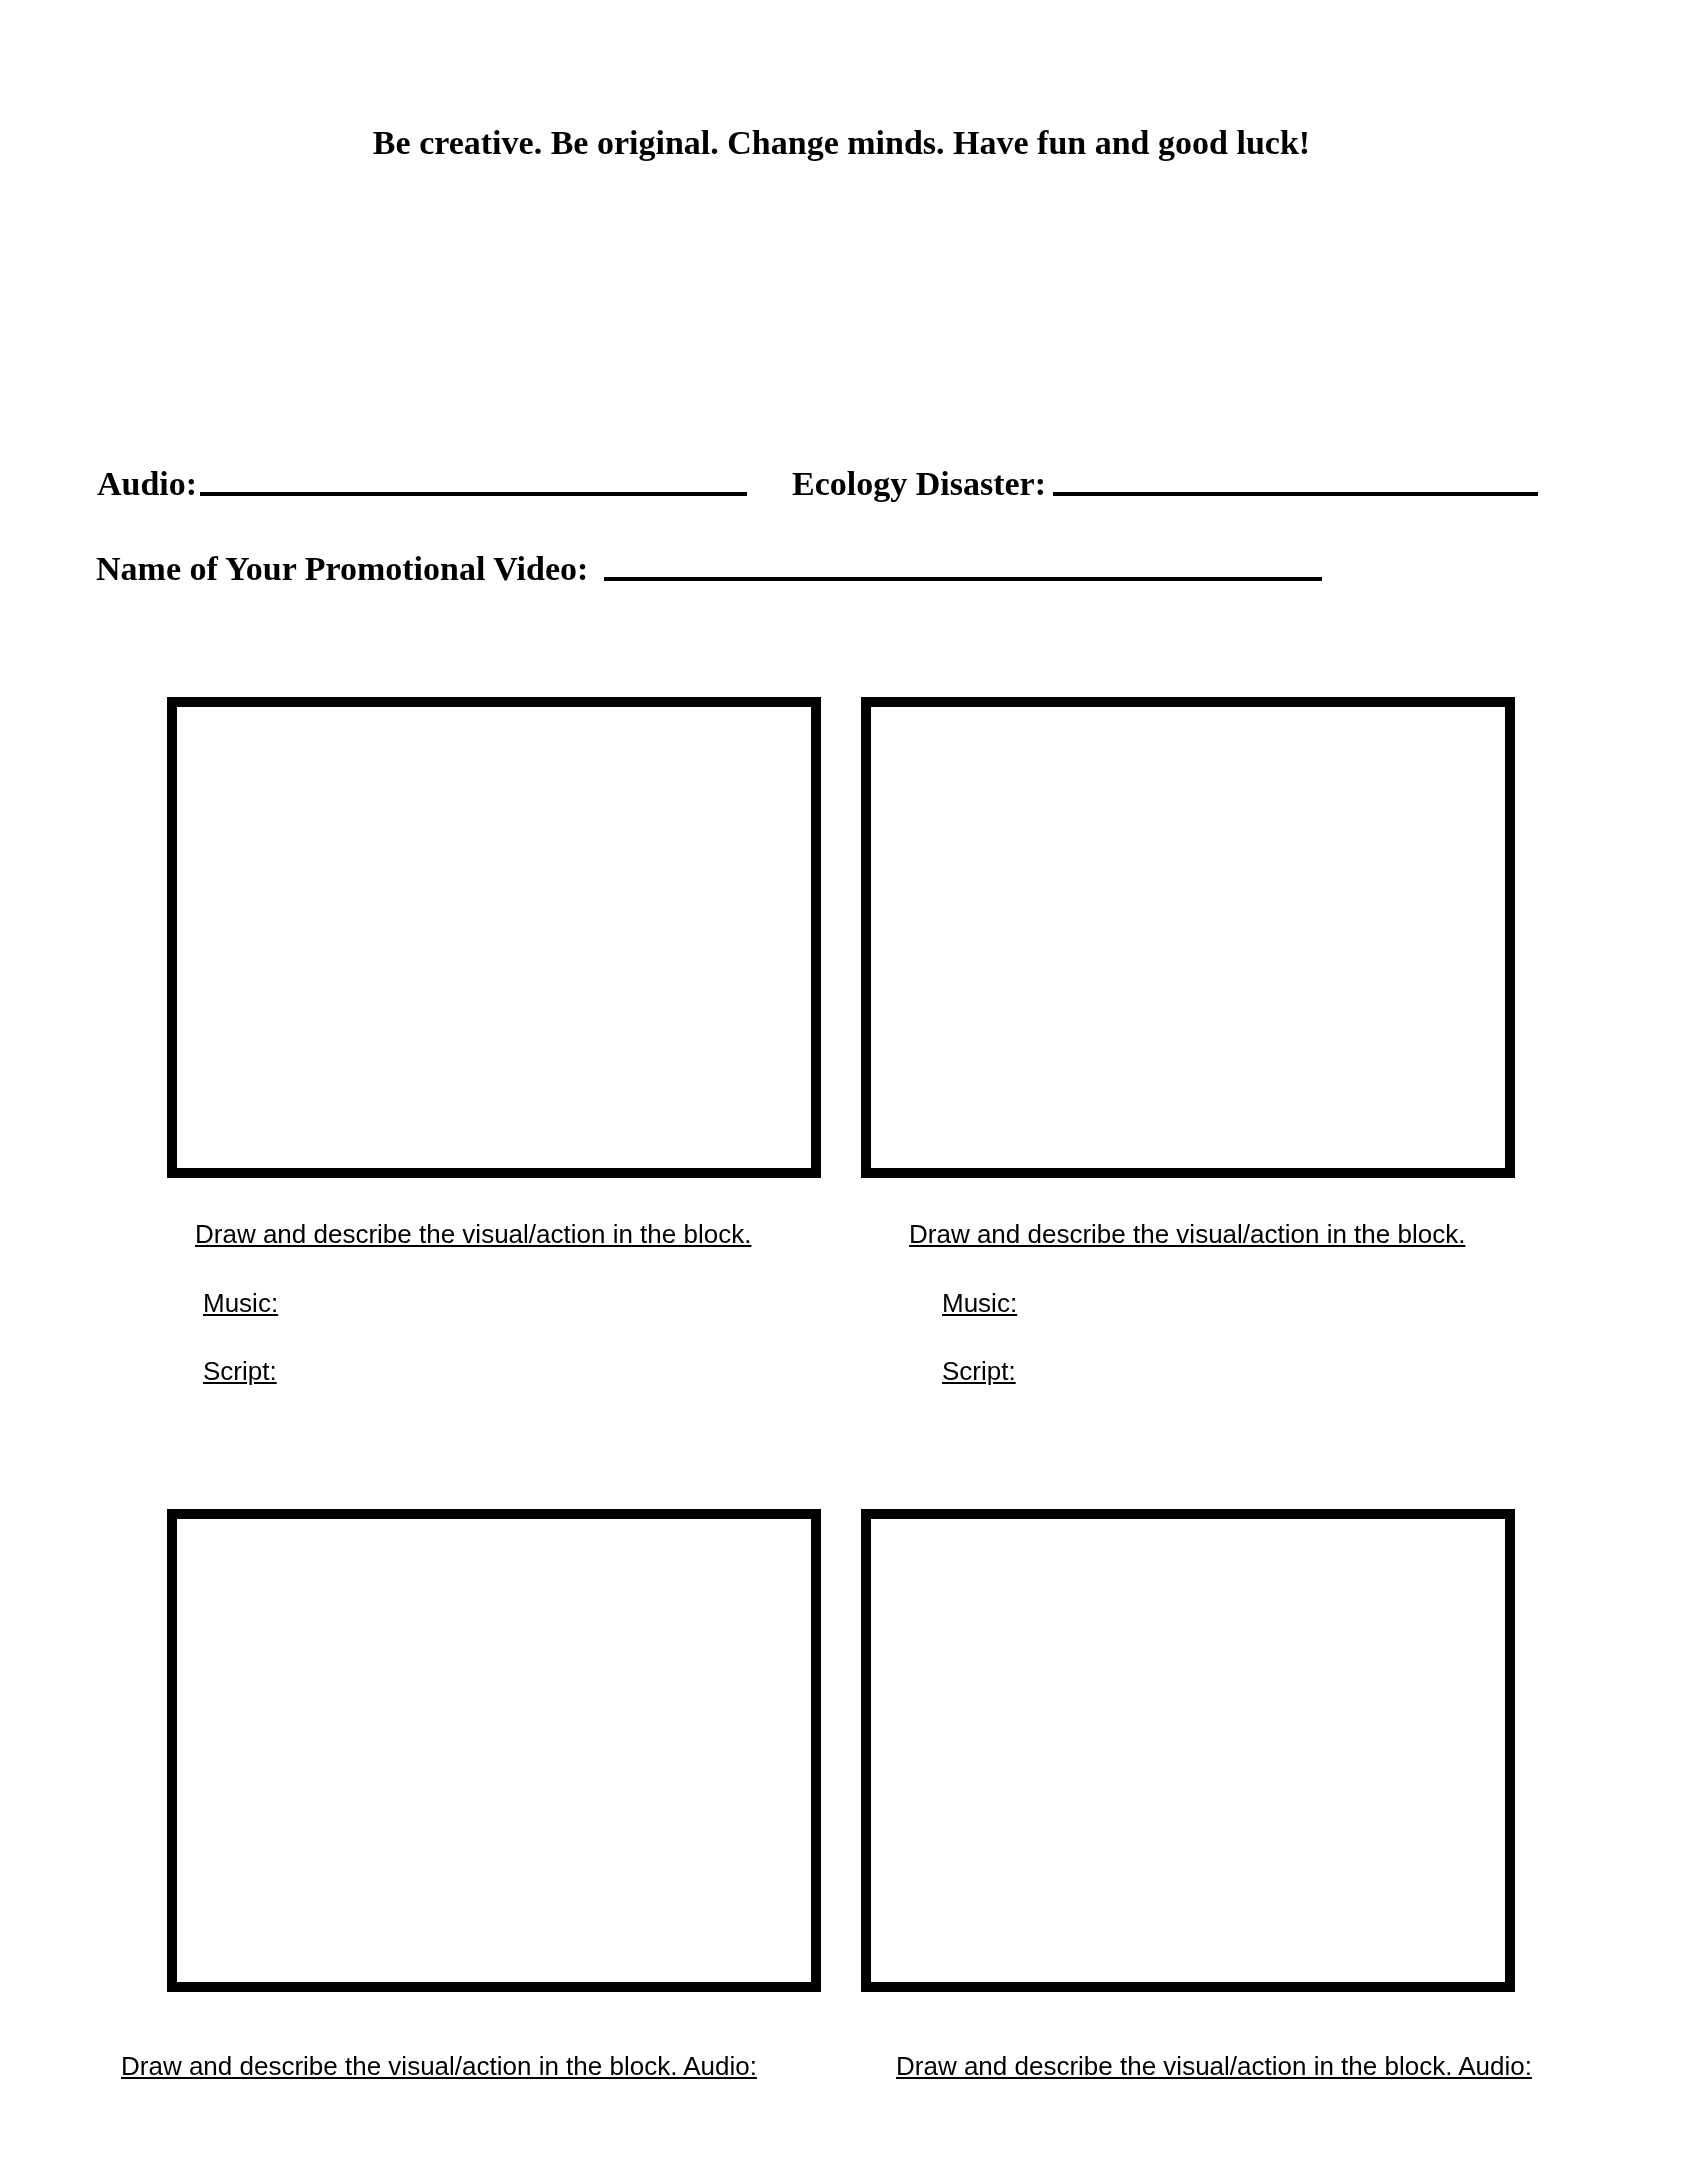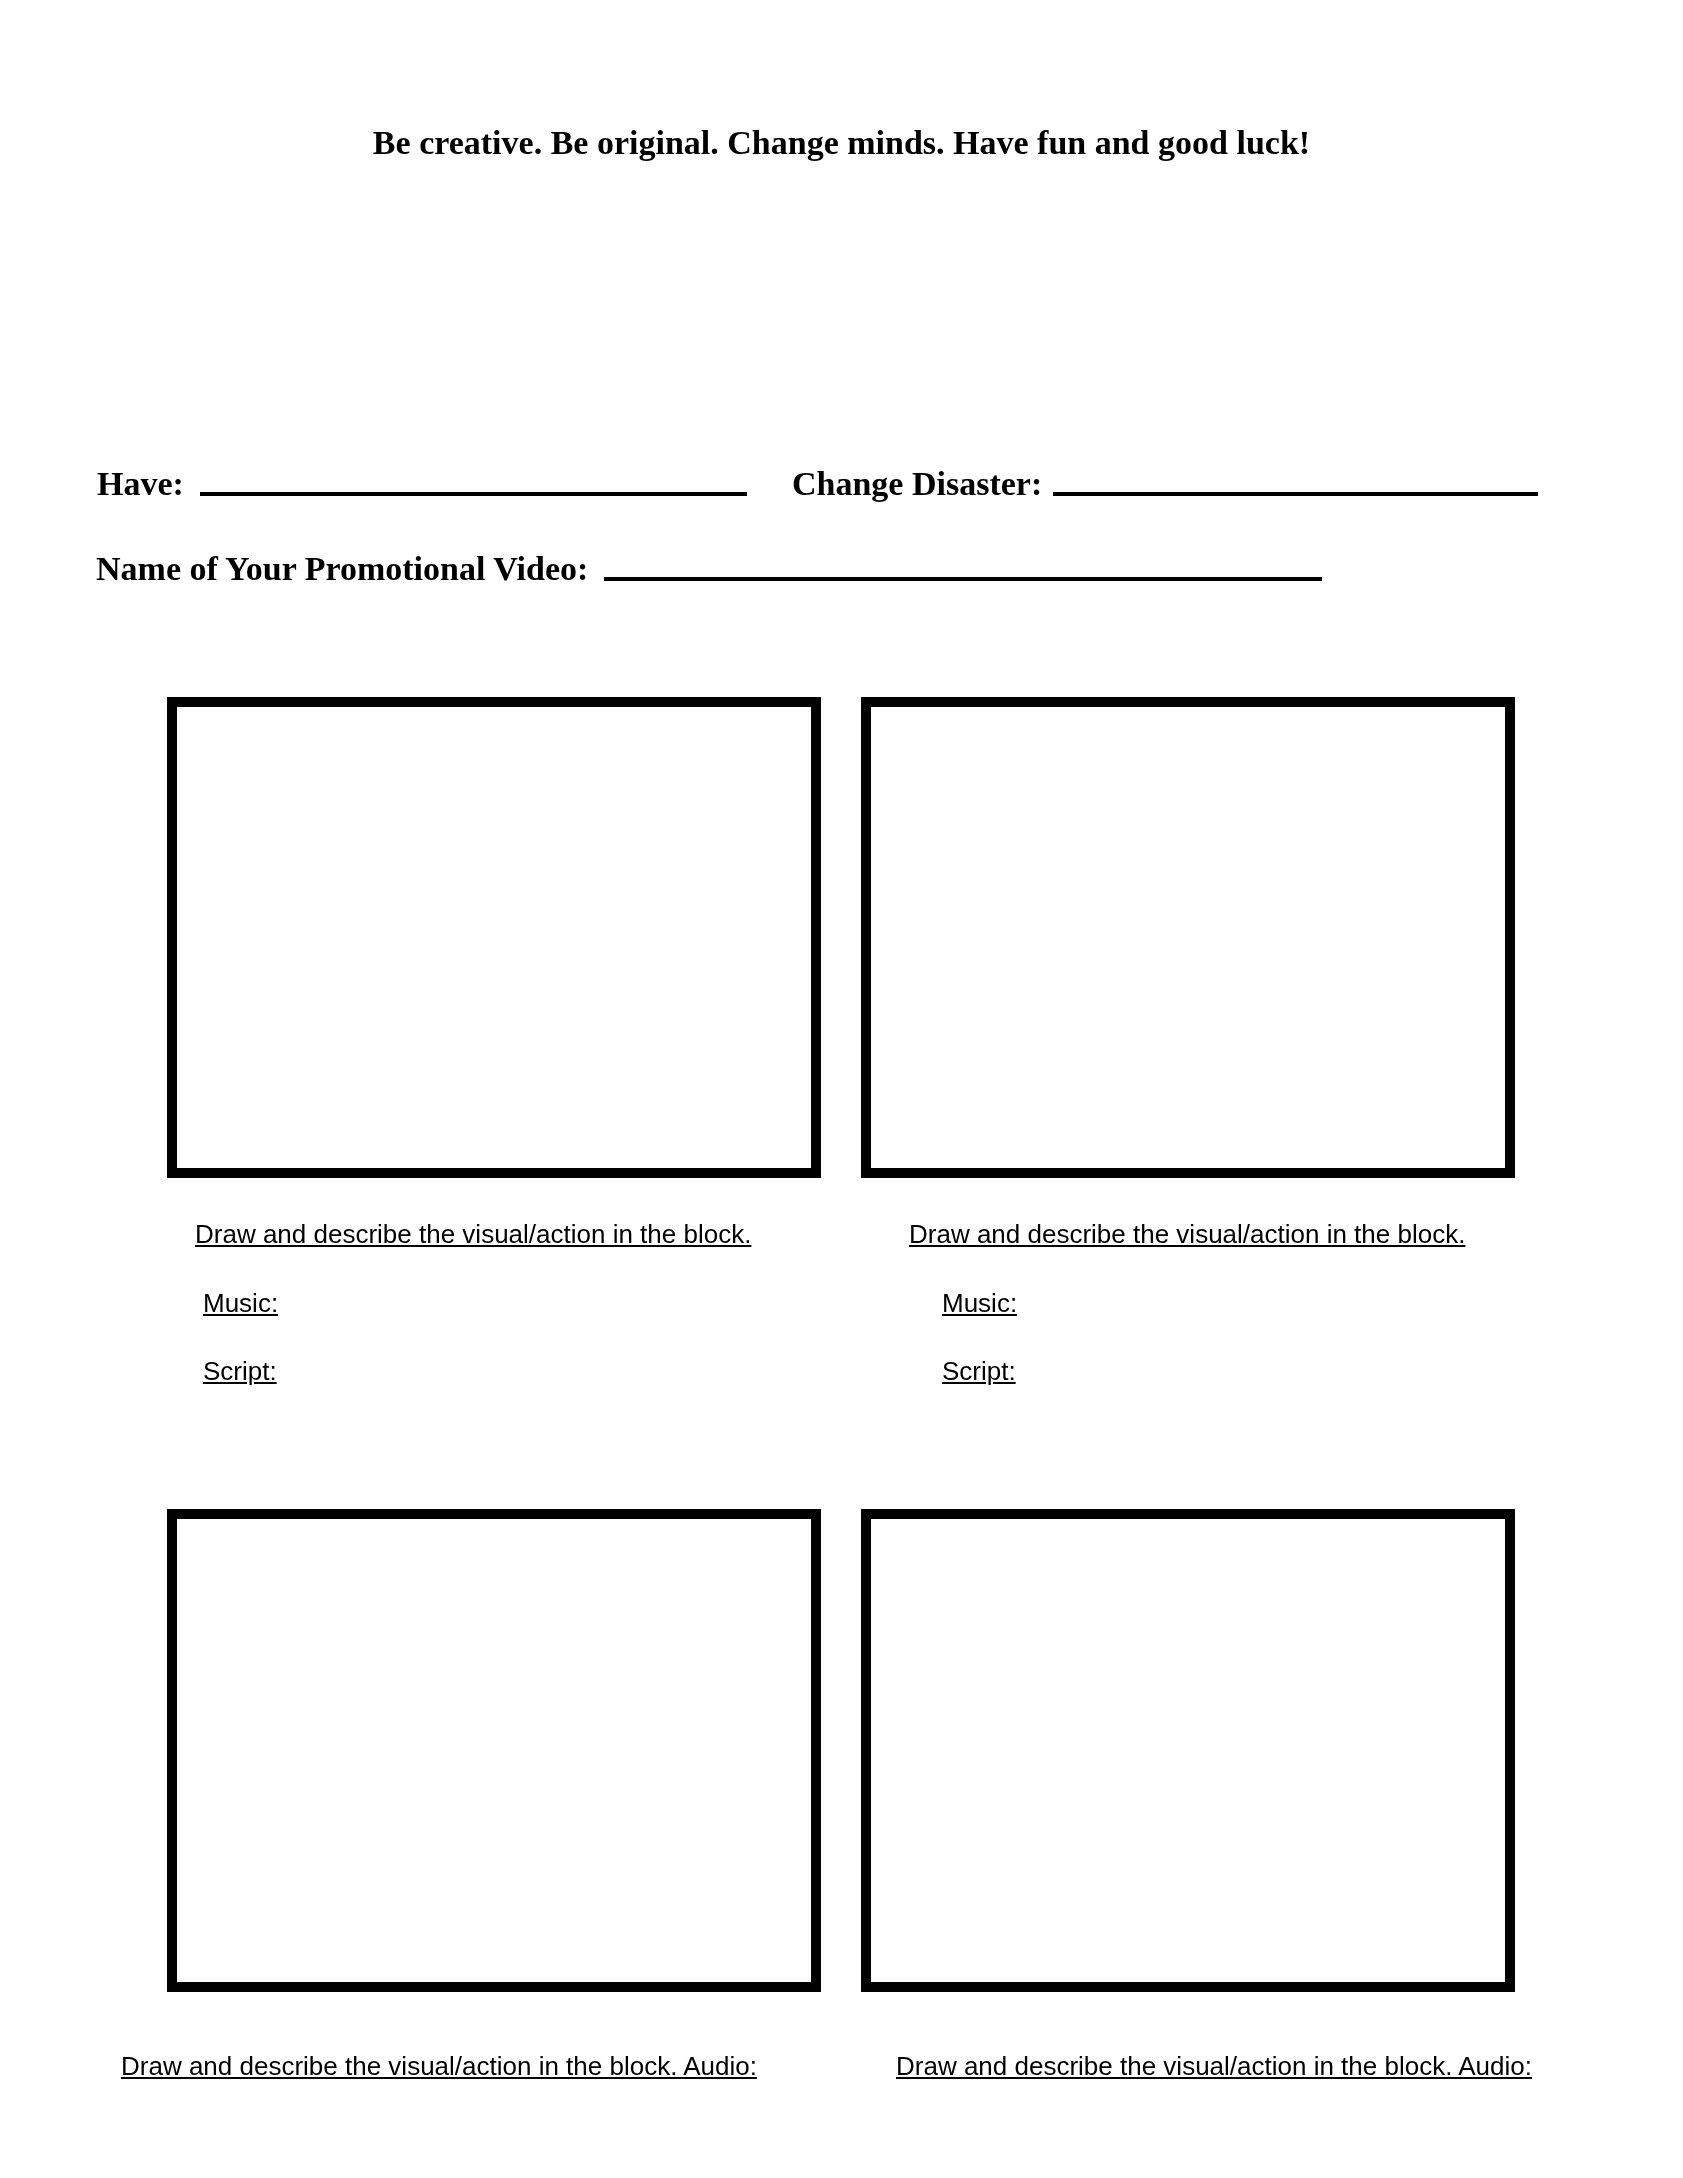--- a/index.html
+++ b/index.html
@@ -56,24 +56,24 @@
     text-decoration: underline;
   }
 </style>
 </head>
 <body>
 
 <div class="page">
 
   <div class="tagline">Be creative. Be original. Change minds. Have fun and good luck!</div>
 
-  <span class="serif-label" style="left:97px; top:440px;">Have:</span>
+  <span class="serif-label" style="left:97px; top:440px;">Audio:</span>
   <div class="blank-line" style="left:200px; top:468px; width:547px;"></div>
 
-  <span class="serif-label" style="left:792px; top:440px;">Change Disaster:</span>
+  <span class="serif-label" style="left:792px; top:440px;">Ecology Disaster:</span>
   <div class="blank-line" style="left:1053px; top:468px; width:485px;"></div>
 
   <span class="serif-label" style="left:96px; top:525px;">Name of Your Promotional Video:</span>
   <div class="blank-line" style="left:604px; top:553px; width:718px;"></div>
 
   <div class="frame" style="left:167px; top:673px; width:654px; height:481px;"></div>
   <div class="frame" style="left:861px; top:673px; width:654px; height:481px;"></div>
   <div class="frame" style="left:167px; top:1485px; width:654px; height:483px;"></div>
   <div class="frame" style="left:861px; top:1485px; width:654px; height:483px;"></div>
 

